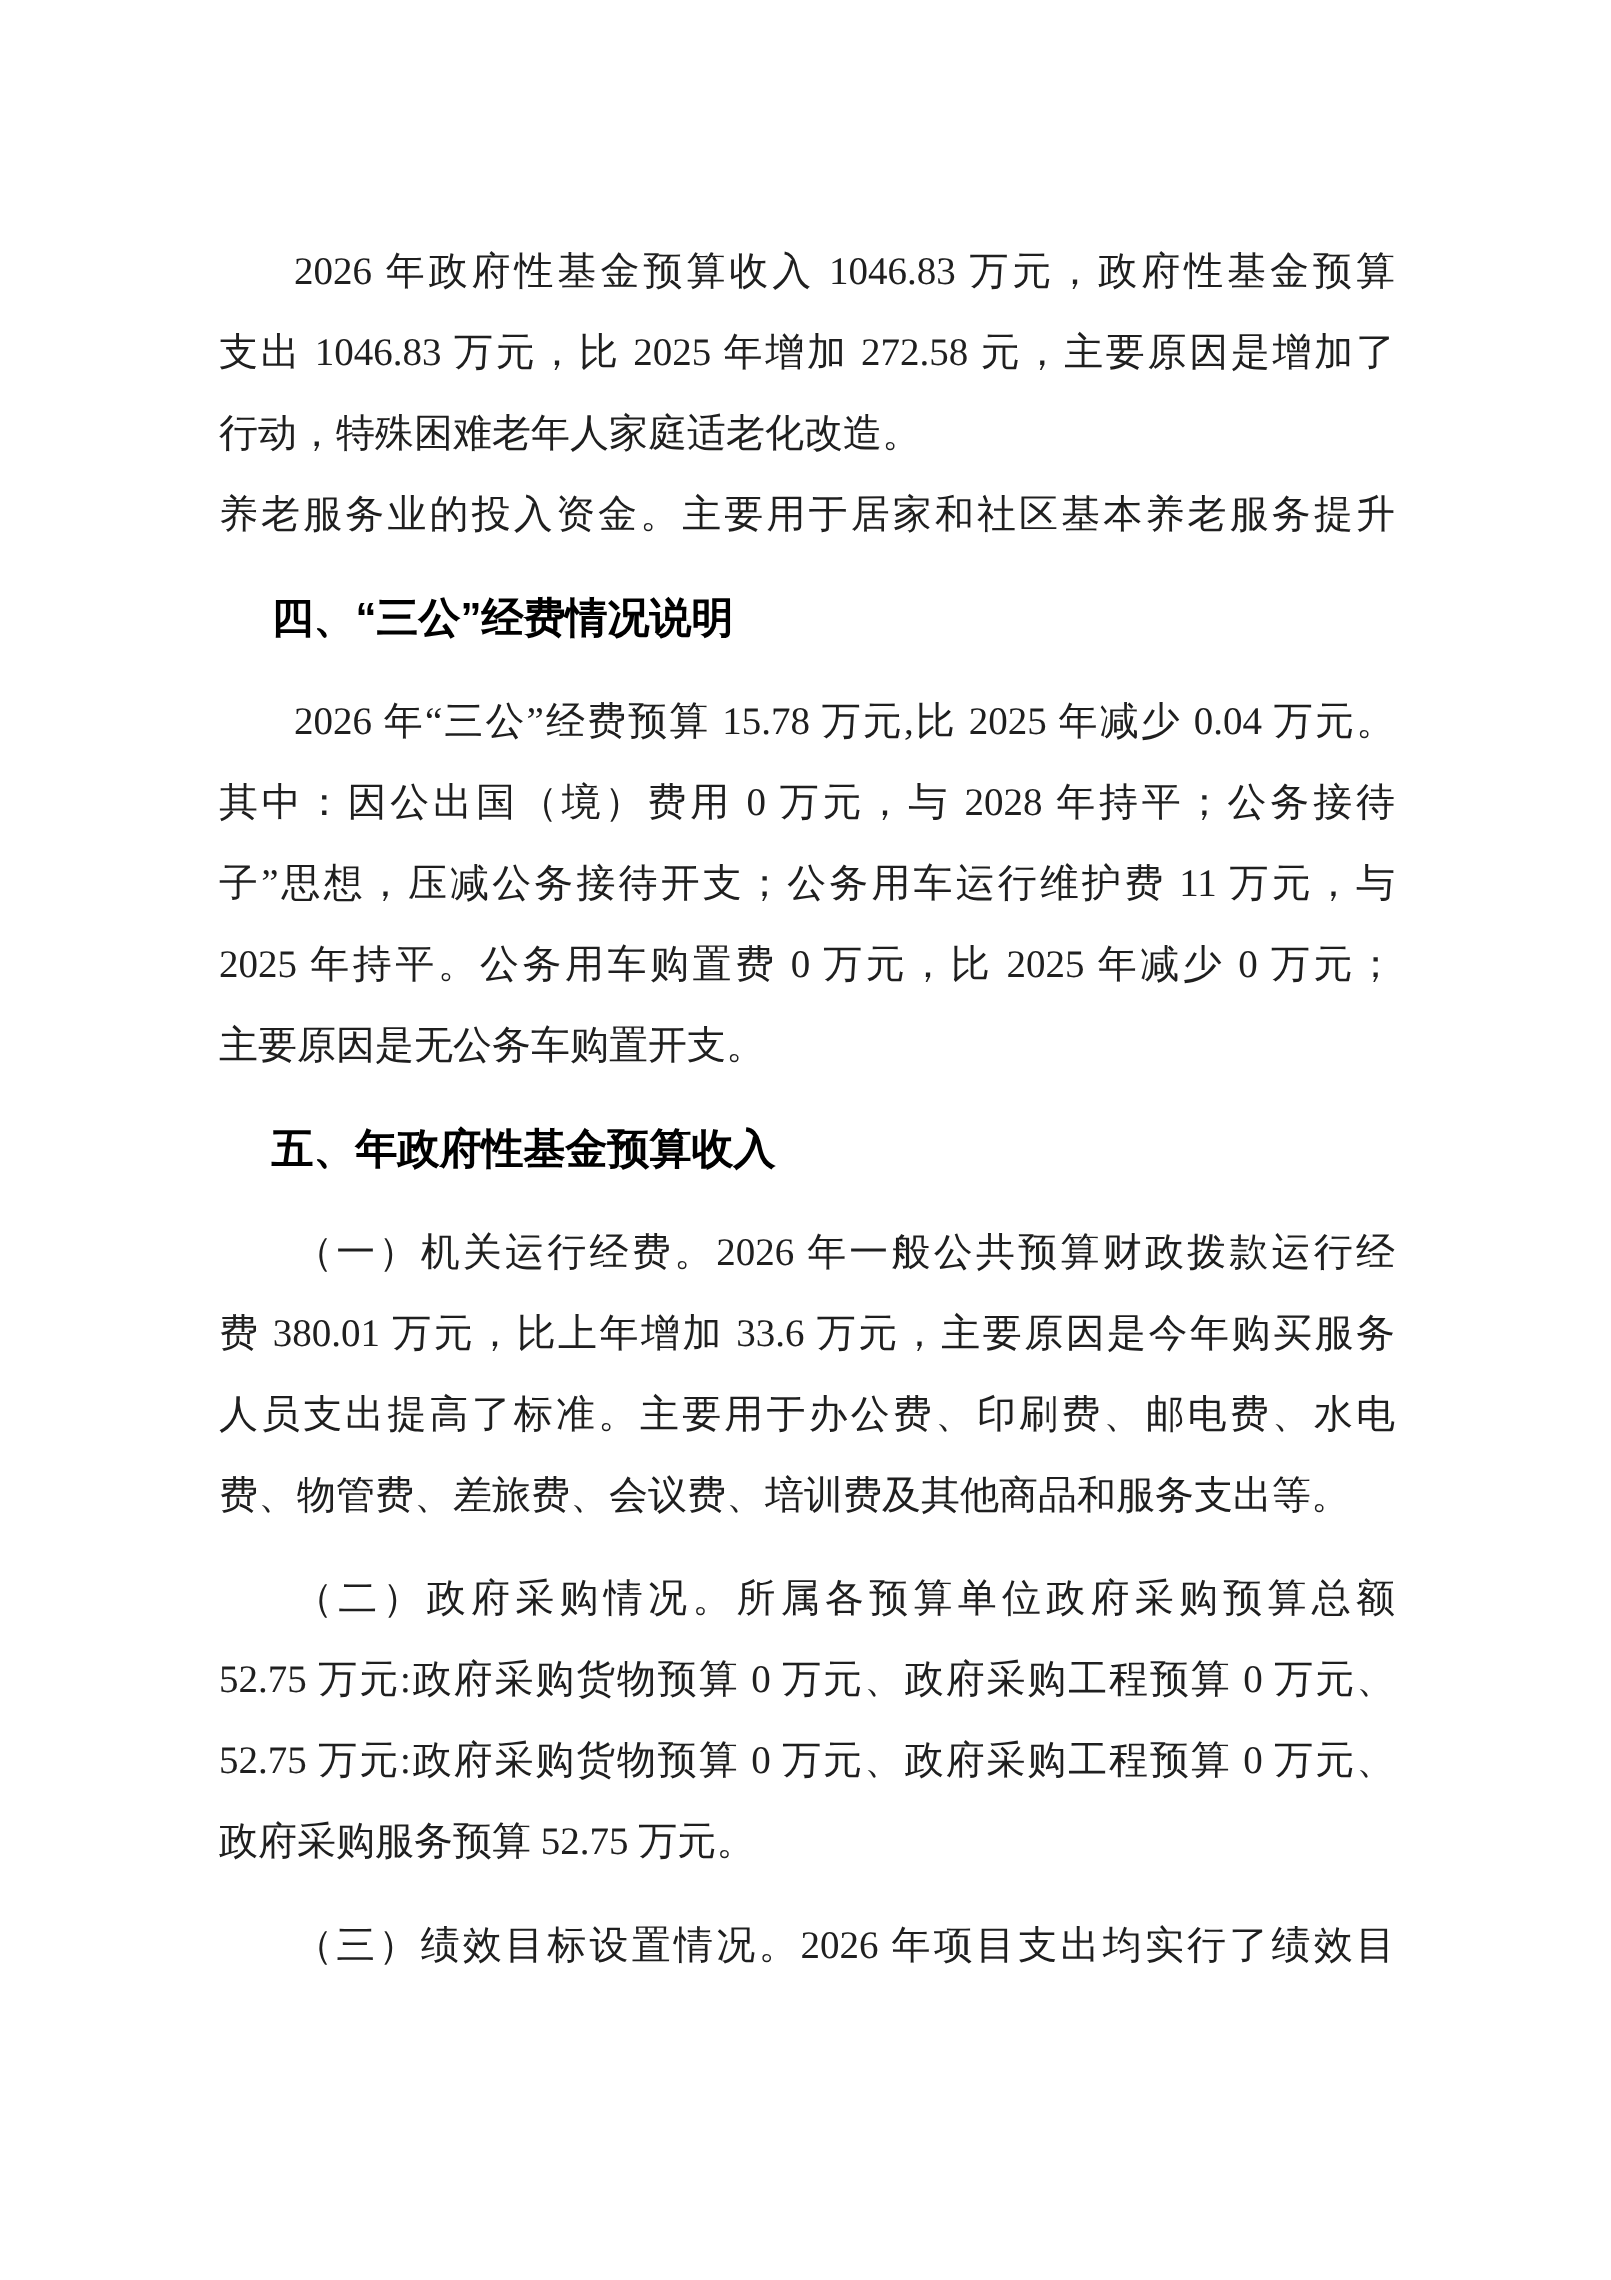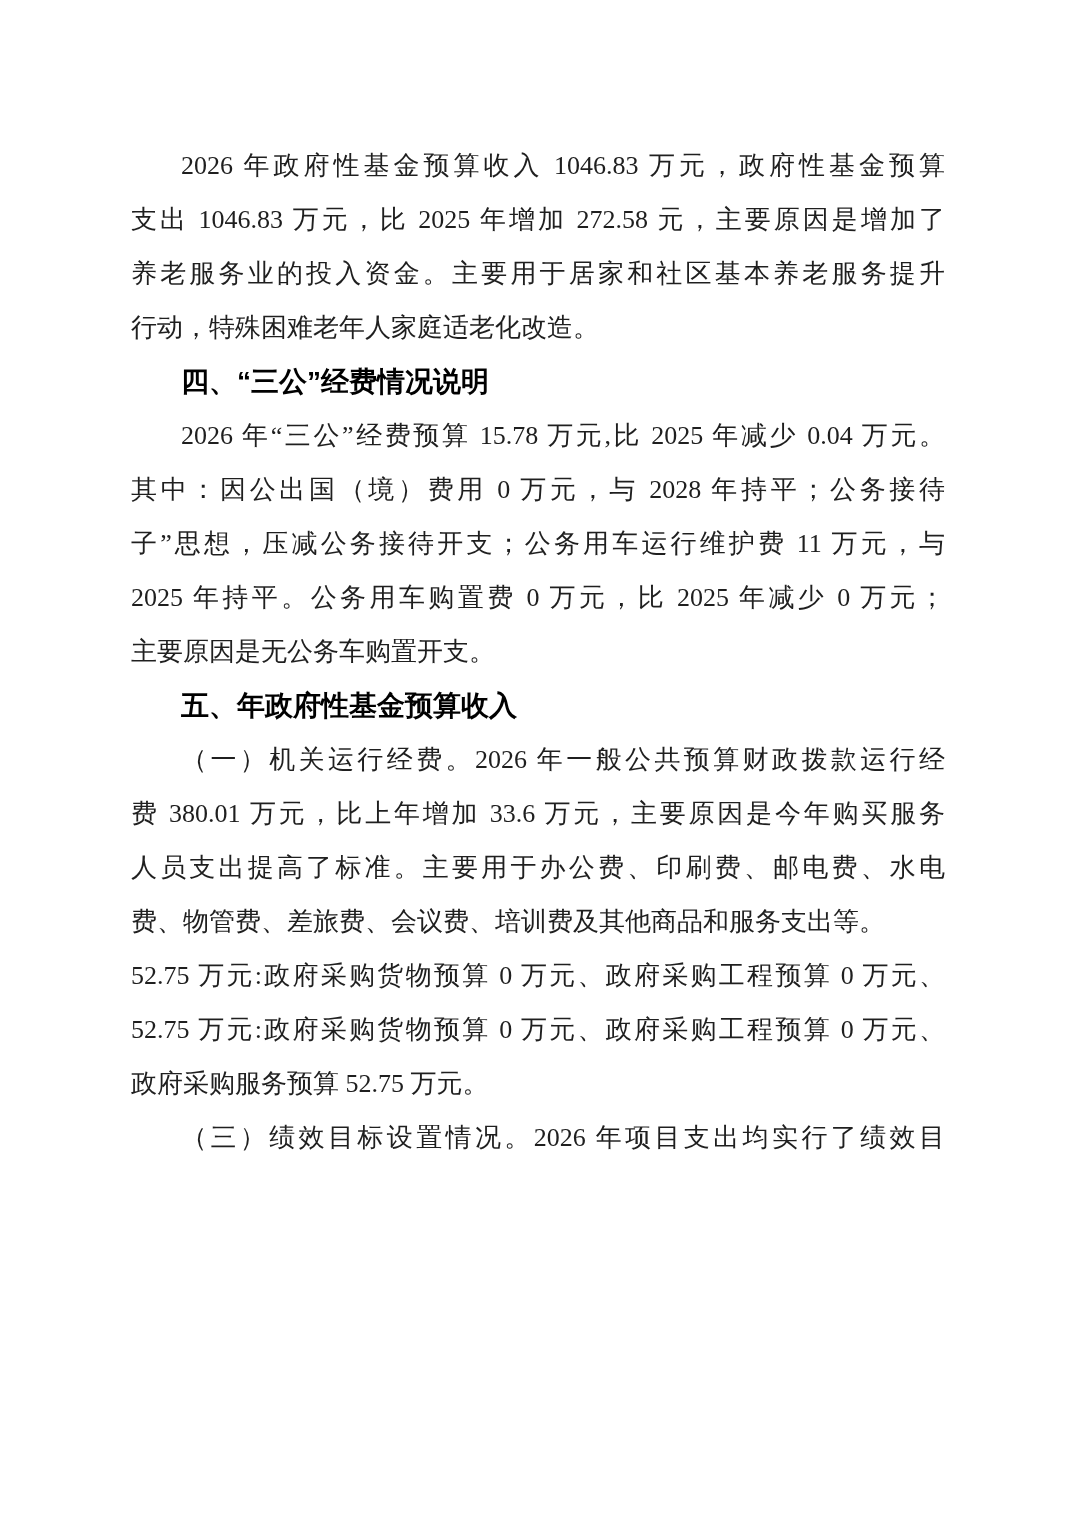--- a/index.html
+++ b/index.html
@@ -17,21 +17,21 @@
     font-family: "Liberation Serif", "DejaVu Serif", serif;
     color: #1f1f1f;
   }
   .doc {
     position: absolute;
     left: 131px;
     top: 139px;
     width: 814px;
   }
   .paragraph {
-    margin: 0;
+    margin: 15px;
     padding: 0;
   }
   .line {
     height: 54px;
     line-height: 54px;
     font-size: 26px;
     text-align: justify;
     text-align-last: justify;
     white-space: normal;
     overflow: hidden;
@@ -54,39 +54,40 @@
   }
 </style>
 </head>
 <body>
 
 <div class="page" style="background: rgb(255, 255, 255); color: rgb(31, 31, 31);">
   <div class="doc">
       <div class="paragraph">
         <div class="line indent">2026 年政府性基金预算收入 1046.83 万元，政府性基金预算</div>
         <div class="line">支出 1046.83 万元，比 2025 年增加 272.58 元，主要原因是增加了</div>
+        <div class="line last">行动，特殊困难老年人家庭适老化改造。</div>
         <div class="line">养老服务业的投入资金。主要用于居家和社区基本养老服务提升</div>
-        <div class="line last">行动，特殊困难老年人家庭适老化改造。</div>
       </div>
       <div class="heading" style="color: rgb(0, 0, 0);">四、“三公”经费情况说明</div>
       <div class="paragraph">
         <div class="line indent">2026 年“三公”经费预算 15.78 万元,比 2025 年减少 0.04 万元。</div>
         <div class="line">其中：因公出国（境）费用 0 万元，与 2028 年持平；公务接待</div>
         <div class="line">子”思想，压减公务接待开支；公务用车运行维护费 11 万元，与</div>
         <div class="line">2025 年持平。公务用车购置费 0 万元，比 2025 年减少 0 万元；</div>
         <div class="line last">主要原因是无公务车购置开支。</div>
       </div>
       <div class="heading" style="color: rgb(0, 0, 0);">五、年政府性基金预算收入</div>
       <div class="paragraph">
         <div class="line indent">（一）机关运行经费。2026 年一般公共预算财政拨款运行经</div>
         <div class="line">费 380.01 万元，比上年增加 33.6 万元，主要原因是今年购买服务</div>
         <div class="line">人员支出提高了标准。主要用于办公费、印刷费、邮电费、水电</div>
         <div class="line last">费、物管费、差旅费、会议费、培训费及其他商品和服务支出等。</div>
       </div>
       <div class="paragraph">
+        <div class="line indent">（二）政府采购情况。所属各预算单位政府采购预算总额</div>
         <div class="line">52.75 万元:政府采购货物预算 0 万元、政府采购工程预算 0 万元、</div>
         <div class="line">52.75 万元:政府采购货物预算 0 万元、政府采购工程预算 0 万元、</div>
         <div class="line last">政府采购服务预算 52.75 万元。</div>
       </div>
       <div class="paragraph">
         <div class="line indent">（三）绩效目标设置情况。2026 年项目支出均实行了绩效目</div>
       </div>
     </div>
 </div>
 

